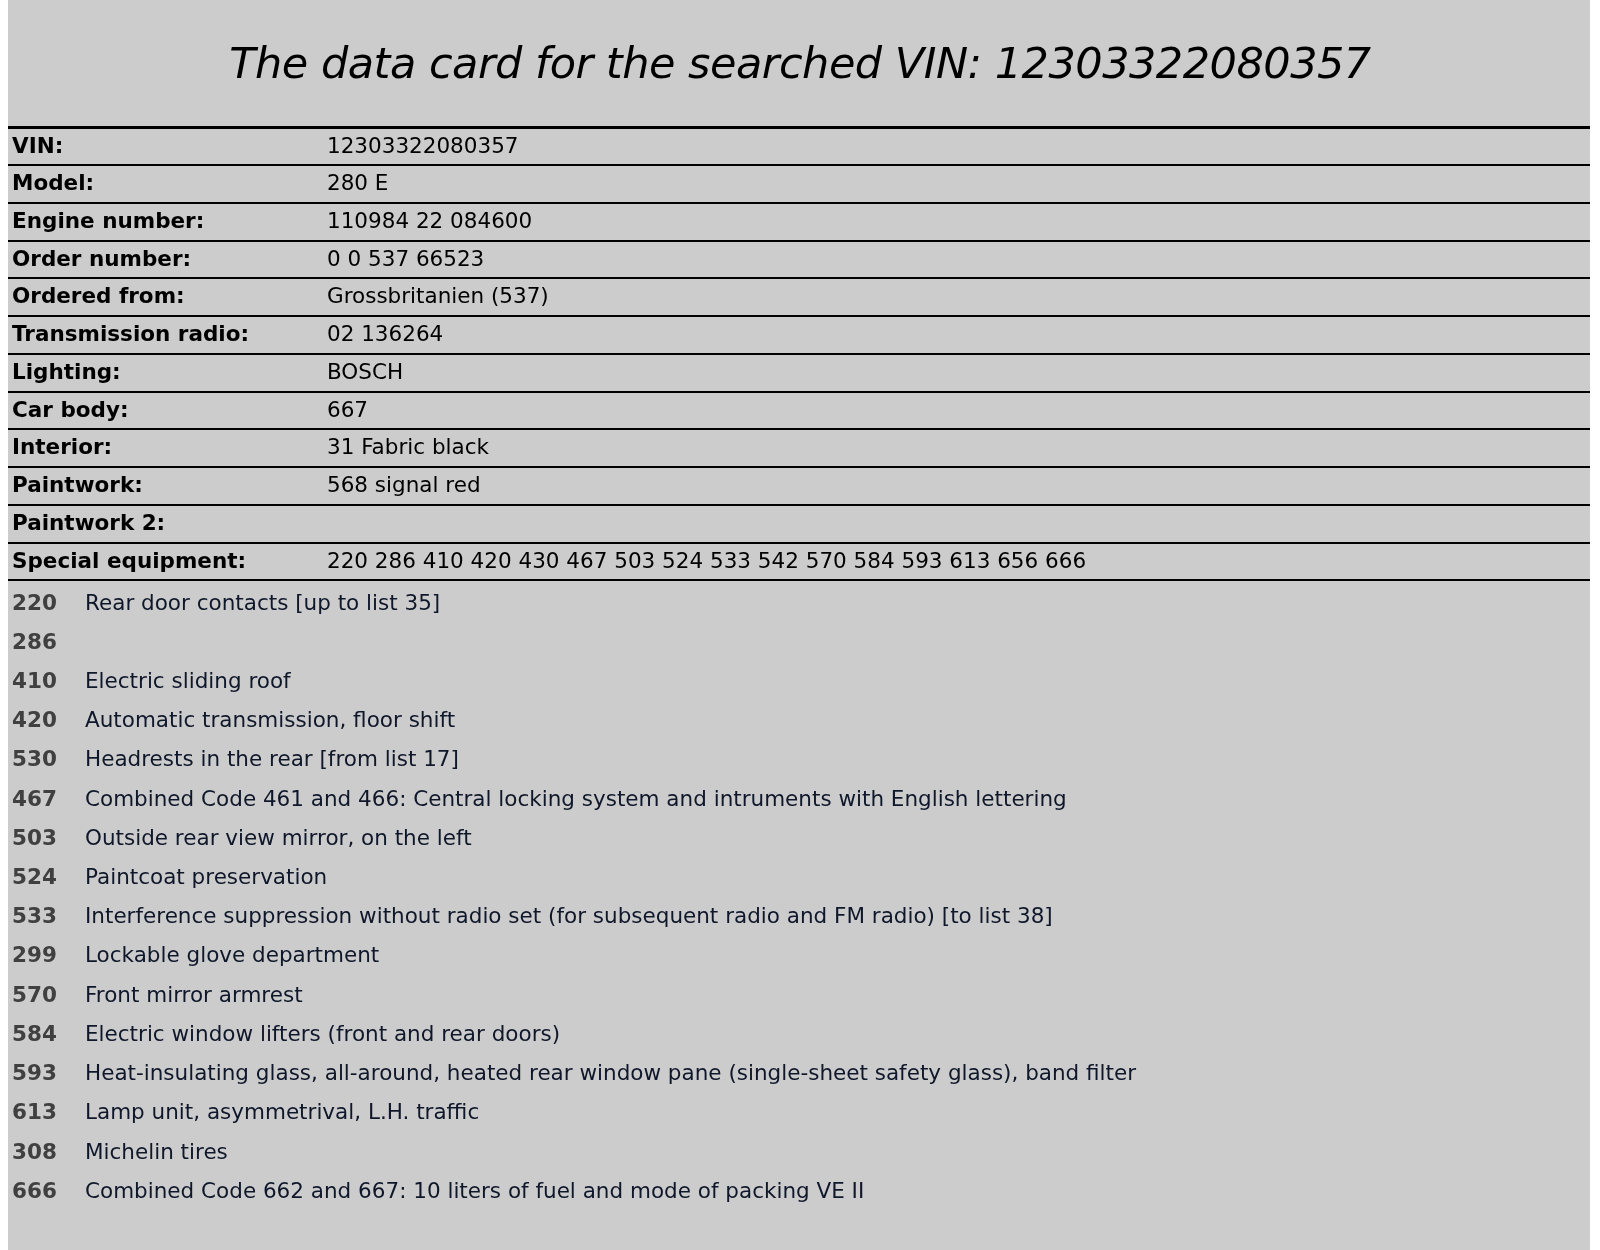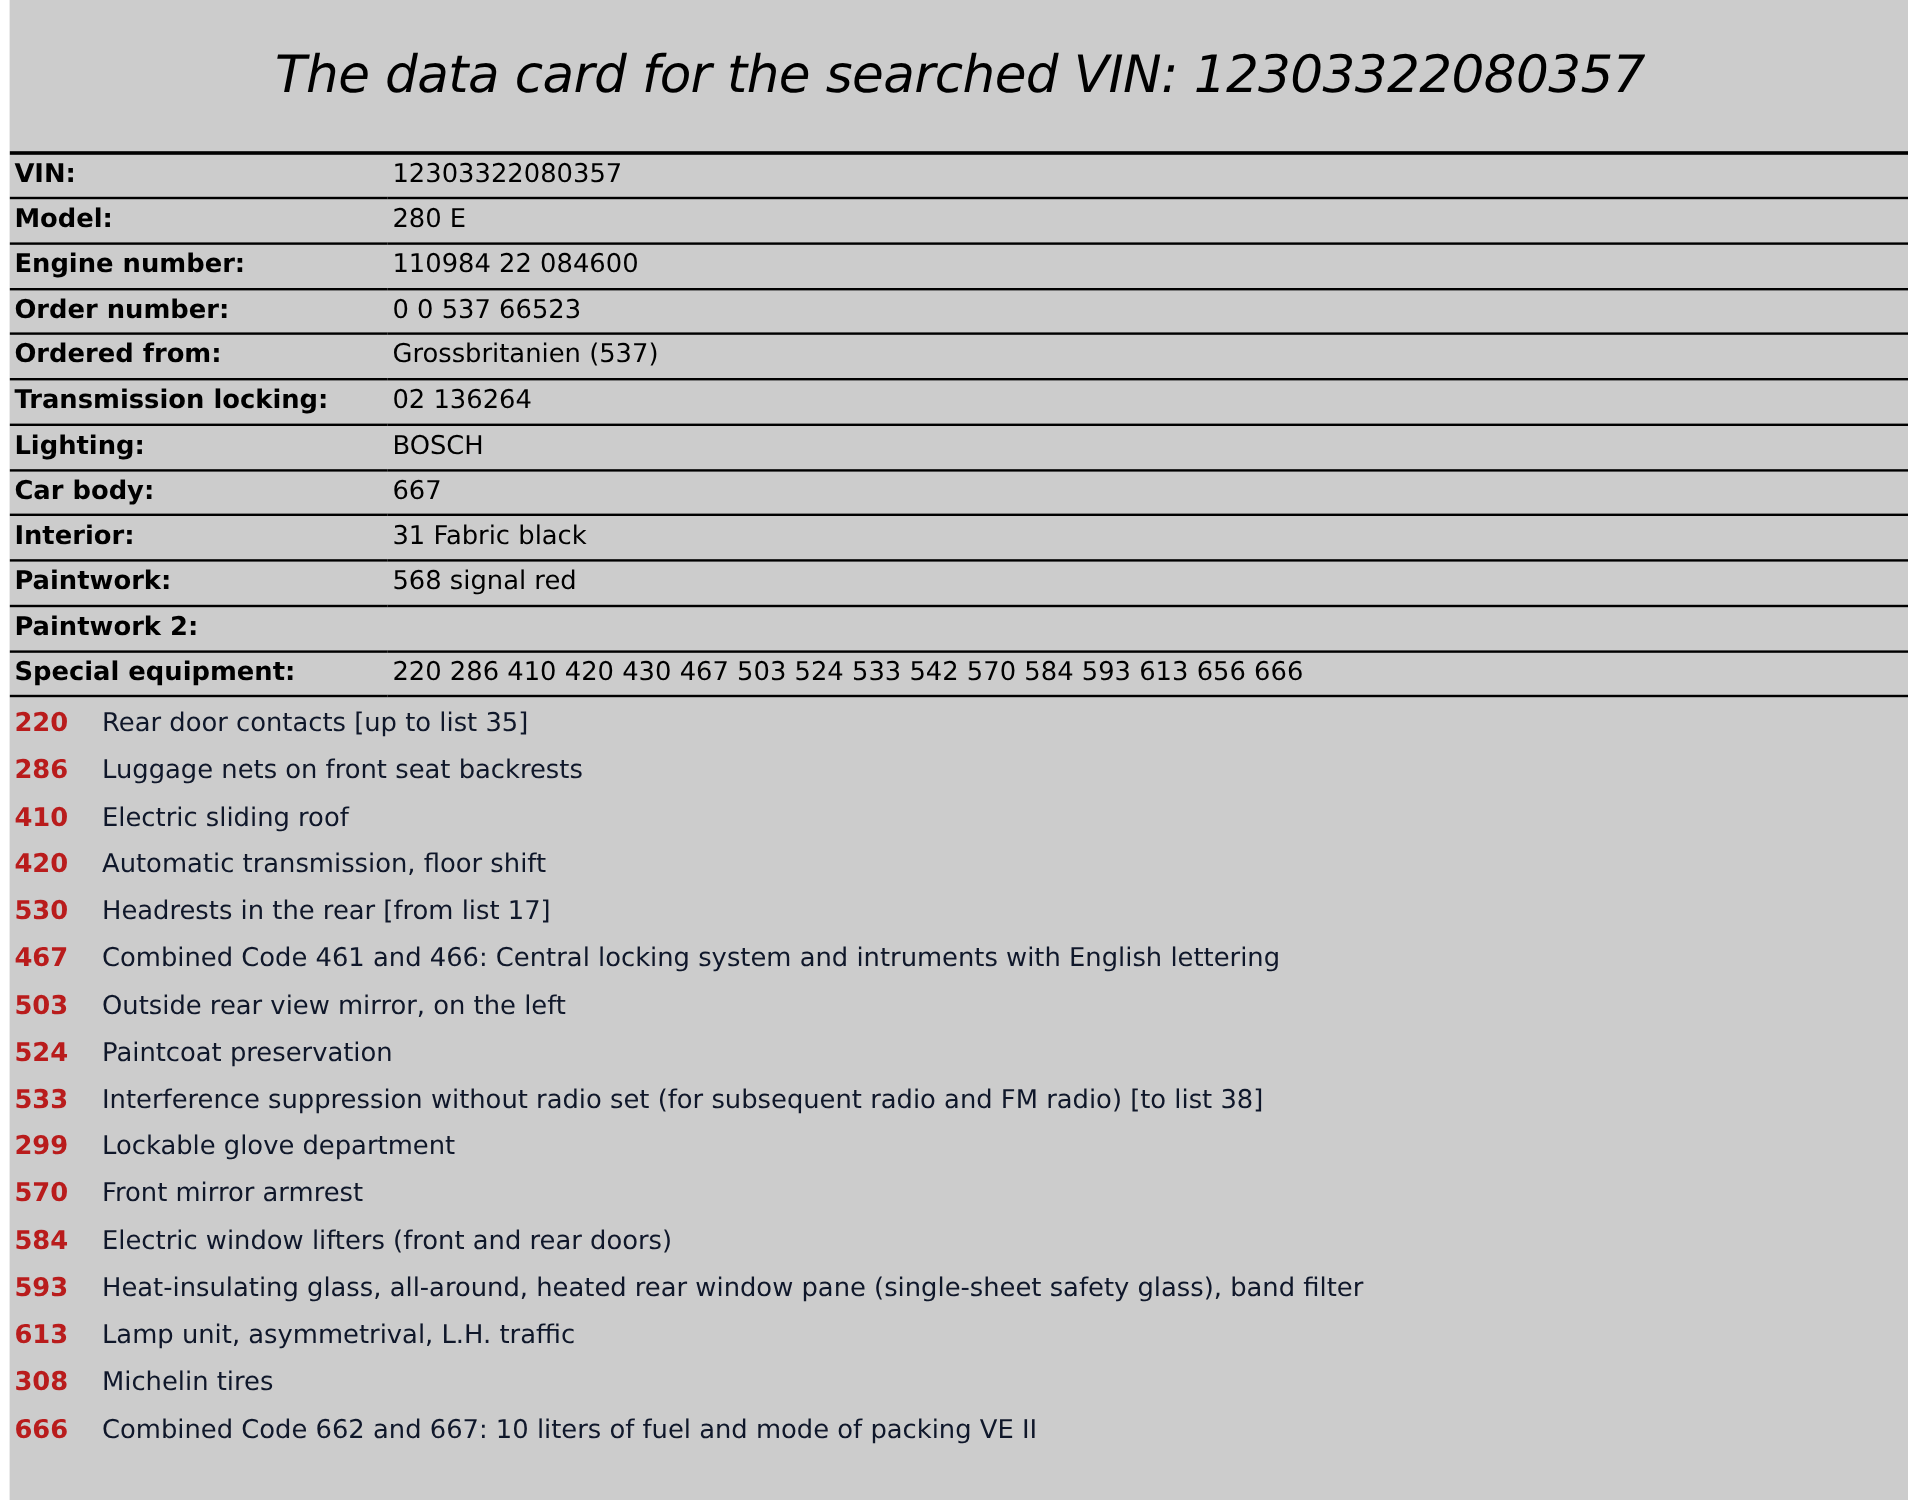--- a/index.html
+++ b/index.html
@@ -81,21 +81,21 @@
   .equip-row {
     display: flex;
     align-items: baseline;
     padding: 0 0 13.5px 0;
   }
   .equip-code {
     width: 77px;
     flex: 0 0 77px;
     font-weight: bold;
     font-size: 21.5px;
-    color: #b91c1c;
+    color: #404040;
     padding-left: 4px;
     box-sizing: border-box;
   }
   .equip-desc {
     font-size: 21.5px;
     color: #0f172a;
     line-height: 1.15;
   }
 </style>
 </head>
@@ -124,21 +124,21 @@
         </tr>
         <tr>
           <td class="label">Order number:</td>
           <td class="value">0 0 537 66523</td>
         </tr>
         <tr>
           <td class="label">Ordered from:</td>
           <td class="value">Grossbritanien (537)</td>
         </tr>
         <tr>
-          <td class="label">Transmission locking:</td>
+          <td class="label">Transmission radio:</td>
           <td class="value">02 136264</td>
         </tr>
         <tr>
           <td class="label">Lighting:</td>
           <td class="value">BOSCH</td>
         </tr>
         <tr>
           <td class="label">Car body:</td>
           <td class="value">667</td>
         </tr>
@@ -161,21 +161,20 @@
       </tbody>
   </table>
 
   <div class="equip-wrap">
       <div class="equip-row">
         <div class="equip-code">220</div>
         <div class="equip-desc">Rear door contacts [up to list 35]</div>
       </div>
       <div class="equip-row">
         <div class="equip-code">286</div>
-        <div class="equip-desc">Luggage nets on front seat backrests</div>
       </div>
       <div class="equip-row">
         <div class="equip-code">410</div>
         <div class="equip-desc">Electric sliding roof</div>
       </div>
       <div class="equip-row">
         <div class="equip-code">420</div>
         <div class="equip-desc">Automatic transmission, floor shift</div>
       </div>
       <div class="equip-row">

